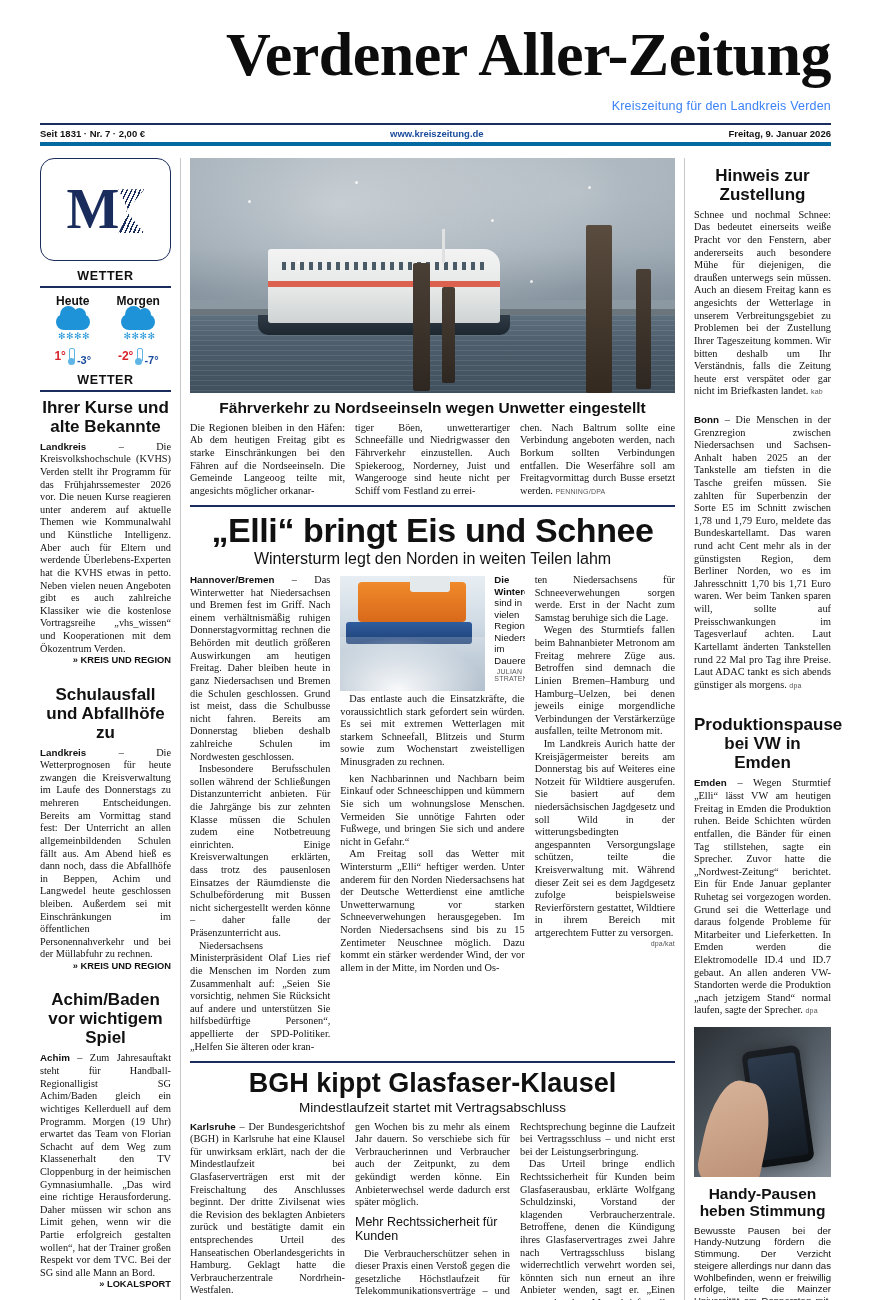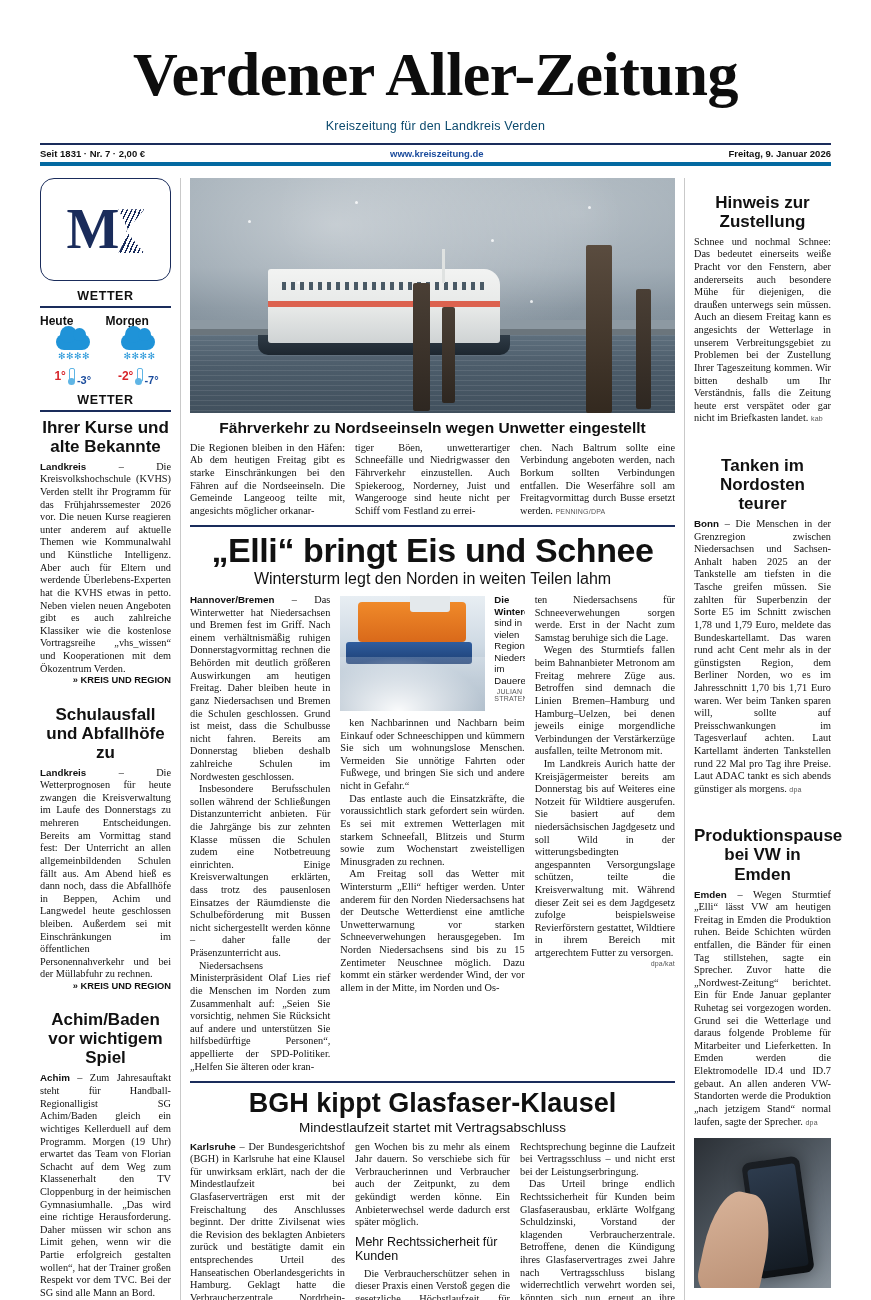--- a/index.html
+++ b/index.html
@@ -7,34 +7,34 @@
   body {
     width: 871px; height: 1300px;
     background: #ffffff;
     font-family: "Liberation Serif", serif;
     color: #111111;
     overflow: hidden;
   }
   .page { position: relative; width: 871px; height: 1300px; padding: 0 40px; }
 
   
-  .masthead { text-align:center; padding-top: 44px; }
+  .masthead { text-align:right; padding-top: 24px; }
   .masthead-title {
     font-family: "Liberation Serif", serif;
     font-weight: 700;
     font-size: 62px;
     line-height: 0.98;
     letter-spacing: -0.5px;
     color: #0d0d0d;
     white-space: nowrap;
   }
   .masthead-sub {
     font-family: "Liberation Sans", sans-serif;
     font-size: 12.5px;
-    color: #0c4a6e;
+    color: #3b82f6;
     margin-top: 14px;
     letter-spacing: 0.2px;
   }
   .masthead-rule {
     margin-top: 10px;
     border-top: 2px solid #1a2c5b;
   }
   .masthead-bar {
     display:flex; justify-content:space-between; align-items:center;
     font-family: "Liberation Sans", sans-serif;
@@ -86,21 +86,21 @@
     font-size: 12.5px;
     text-align:center;
     letter-spacing: 0.6px;
     padding-bottom: 3px;
     border-bottom: 2px solid #1a2c5b;
     margin-bottom: 6px;
   }
 
   
   .weather { display:flex; margin-bottom: 4px; }
-  .wx { flex:1; }
+  .wx { flex:1; text-align:center; }
   .wx-day {
     font-family:"Liberation Sans", sans-serif;
     font-weight:700; font-size:12px; margin-bottom:4px;
   }
   .wx-icon { height: 34px; position:relative; margin: 0 auto 2px; width: 46px; }
   .cloud {
     position:absolute; left:6px; top:2px;
     width: 34px; height: 16px; background:#1f93d8; border-radius: 9px;
   }
   .cloud:before, .cloud:after {
@@ -131,21 +131,21 @@
 
   
   .hl-small {
     font-family:"Liberation Sans", sans-serif;
     font-weight:700; font-size:17px; line-height:1.12;
     text-align:center; margin: 4px 0 5px;
   }
   .hl-small-r {
     font-family:"Liberation Sans", sans-serif;
     font-weight:700; font-size:17px; line-height:1.12;
-    text-align:center; margin: 15px 0 5px;
+    text-align:center; margin: 8px 0 5px;
   }
   .body-text {
     font-family:"Liberation Serif", serif;
     font-size: 10.3px; line-height: 1.225;
     text-align: justify;
     hyphens: auto;
     -webkit-hyphens: auto;
   }
   .body-text b.dl {
     font-family:"Liberation Sans", sans-serif;
@@ -422,22 +422,22 @@
                 <div class="plow-cab"></div>
               </div>
             <div class="plow-blade"></div>
             <div class="spray"></div>
           </div>
           <div style="overflow:hidden">
             <div class="cap-text"><b class="cap-bold">Die Winterdienste</b><span> sind in vielen Regionen Niedersachsens im Dauereinsatz.</span></div>
             <div class="credit" style="text-align:center;margin-top:2px">JULIAN STRATENSCHULTE/DPA</div>
           </div>
           <div style="clear:both"></div>
+          <div class="body-text" style="text-indent:9px">Das entlaste auch die Einsatzkräfte, die voraussichtlich stark gefordert sein würden. Es sei mit extremen Wetterlagen mit starkem Schneefall, Blitzeis und Sturm sowie zum Wochenstart zweistelligen Minusgraden zu rechnen.</div>
           <div class="body-text" style="text-indent:9px;margin-top:4px">ken Nachbarinnen und Nachbarn beim Einkauf oder Schneeschippen und kümmern Sie sich um wohnungslose Menschen. Vermeiden Sie unnötige Fahrten oder Fußwege, und bringen Sie sich und andere nicht in Gefahr.“</div>
-          <div class="body-text" style="text-indent:9px">Das entlaste auch die Einsatzkräfte, die voraussichtlich stark gefordert sein würden. Es sei mit extremen Wetterlagen mit starkem Schneefall, Blitzeis und Sturm sowie zum Wochenstart zweistelligen Minusgraden zu rechnen.</div>
           <div class="body-text" style="text-indent:9px">Am Freitag soll das Wetter mit Wintersturm „Elli“ heftiger werden. Unter anderem für den Norden Niedersachsens hat der Deutsche Wetterdienst eine amtliche Unwetterwarnung vor starken Schneeverwehungen herausgegeben. Im Norden Niedersachsens sind bis zu 15 Zentimeter Neuschnee möglich. Dazu kommt ein stärker werdender Wind, der vor allem in der Mitte, im Norden und Os-</div>
         </div>
 
         <div style="flex:1.02">
           <div class="body-text">ten Niedersachsens für Schneeverwehungen sorgen werde. Erst in der Nacht zum Samstag beruhige sich die Lage.</div>
           <div class="body-text" style="text-indent:9px">Wegen des Sturmtiefs fallen beim Bahnanbieter Metronom am Freitag mehrere Züge aus. Betroffen sind demnach die Linien Bremen–Hamburg und Hamburg–Uelzen, bei denen jeweils einige morgendliche Verbindungen der Verstärkerzüge ausfallen, teilte Metronom mit.</div>
           <div class="body-text" style="text-indent:9px"><span>Im Landkreis Aurich hatte der Kreisjägermeister bereits am Donnerstag bis auf Weiteres eine Notzeit für Wildtiere ausgerufen. Sie basiert auf dem niedersächsischen Jagdgesetz und soll Wild in der witterungsbedingten angespannten Versorgungslage schützen, teilte die Kreisverwaltung mit. Während dieser Zeit sei es dem Jagdgesetz zufolge beispielsweise Revierförstern gestattet, Wildtiere in ihrem Bereich mit artgerechtem Futter zu versorgen.</span> <span class="credit" style="float:right">dpa/kat</span></div>
         </div>
       </div>
 
@@ -467,21 +467,20 @@
     <div class="col-right">
 
       <div>
         <div class="hl-small-r">Hinweis zur Zustellung</div>
         <div class="body-text"><span>Schnee und nochmal Schnee: Das bedeutet einerseits weiße Pracht vor den Fenstern, aber andererseits auch besondere Mühe für diejenigen, die draußen unterwegs sein müssen. Auch an diesem Freitag kann es angesichts der Wetterlage in unserem Verbreitungsgebiet zu Problemen bei der Zustellung Ihrer Tageszeitung kommen. Wir bitten deshalb um Ihr Verständnis, falls die Zeitung heute erst verspätet oder gar nicht im Briefkasten landet.</span> <span class="credit">kab</span></div>
       </div>
 
       <div style="height:16px"></div>
 
       <div>
-        <div class="hl-small-r">Tanken im Nordosten teurer</div>
         <div class="body-text"><b class="dl">Bonn</b><span> – Die Menschen in der Grenzregion zwischen Niedersachsen und Sachsen-Anhalt haben 2025 an der Tankstelle am tiefsten in die Tasche greifen müssen. Sie zahlten für Superbenzin der Sorte E5 im Schnitt zwischen 1,78 und 1,79 Euro, meldete das Bundeskartellamt. Das waren rund acht Cent mehr als in der günstigsten Region, dem Berliner Norden, wo es im Jahresschnitt 1,70 bis 1,71 Euro waren. Wer beim Tanken sparen will, sollte auf Preisschwankungen im Tagesverlauf achten. Laut Kartellamt änderten Tankstellen rund 22 Mal pro Tag ihre Preise. Laut ADAC tankt es sich abends günstiger als morgens.</span> <span class="credit">dpa</span></div>
       </div>
 
       <div style="height:16px"></div>
 
       <div>
         <div class="hl-small-r">Produktionspause bei VW in Emden</div>
         <div class="body-text"><b class="dl">Emden</b><span> – Wegen Sturmtief „Elli“ lässt VW am heutigen Freitag in Emden die Produktion ruhen. Beide Schichten würden entfallen, die Bänder für einen Tag stillstehen, sagte ein Sprecher. Zuvor hatte die „Nordwest-Zeitung“ berichtet. Ein für Ende Januar geplanter Ruhetag sei vorgezogen worden. Grund sei die Wetterlage und daraus folgende Probleme für Mitarbeiter und Lieferketten. In Emden werden die Elektromodelle ID.4 und ID.7 gebaut. An allen anderen VW-Standorten werde die Produktion „nach jetzigem Stand“ normal laufen, sagte der Sprecher.</span> <span class="credit">dpa</span></div>
       </div>
 

